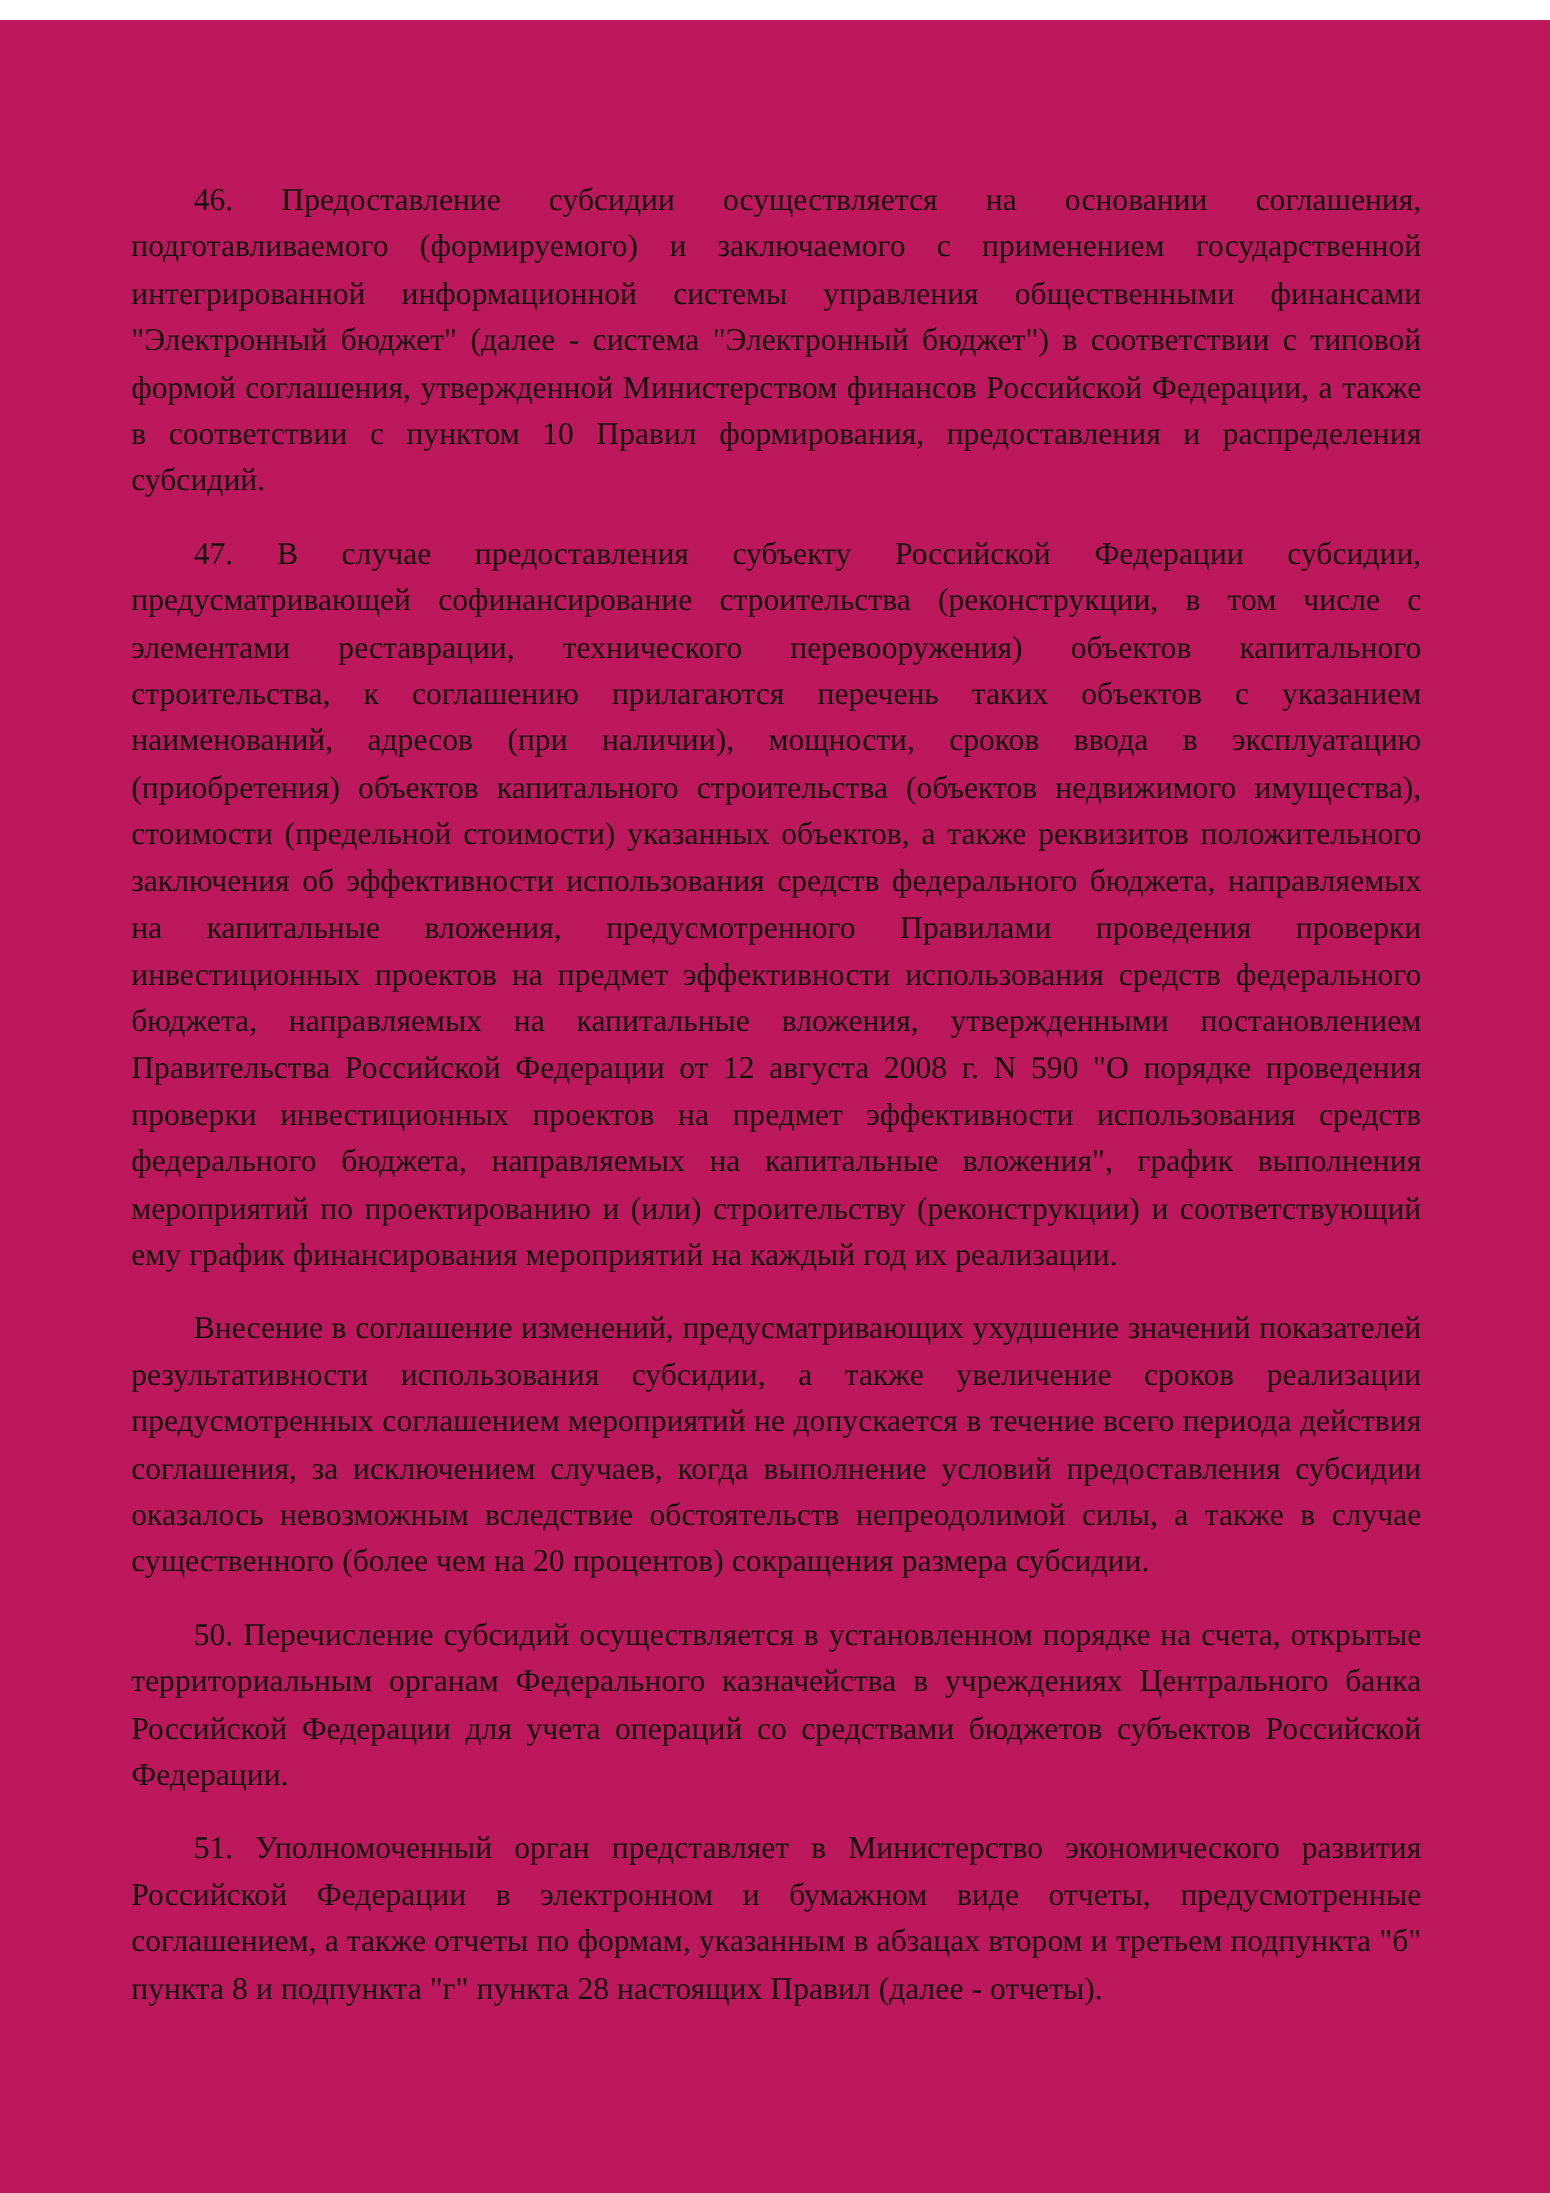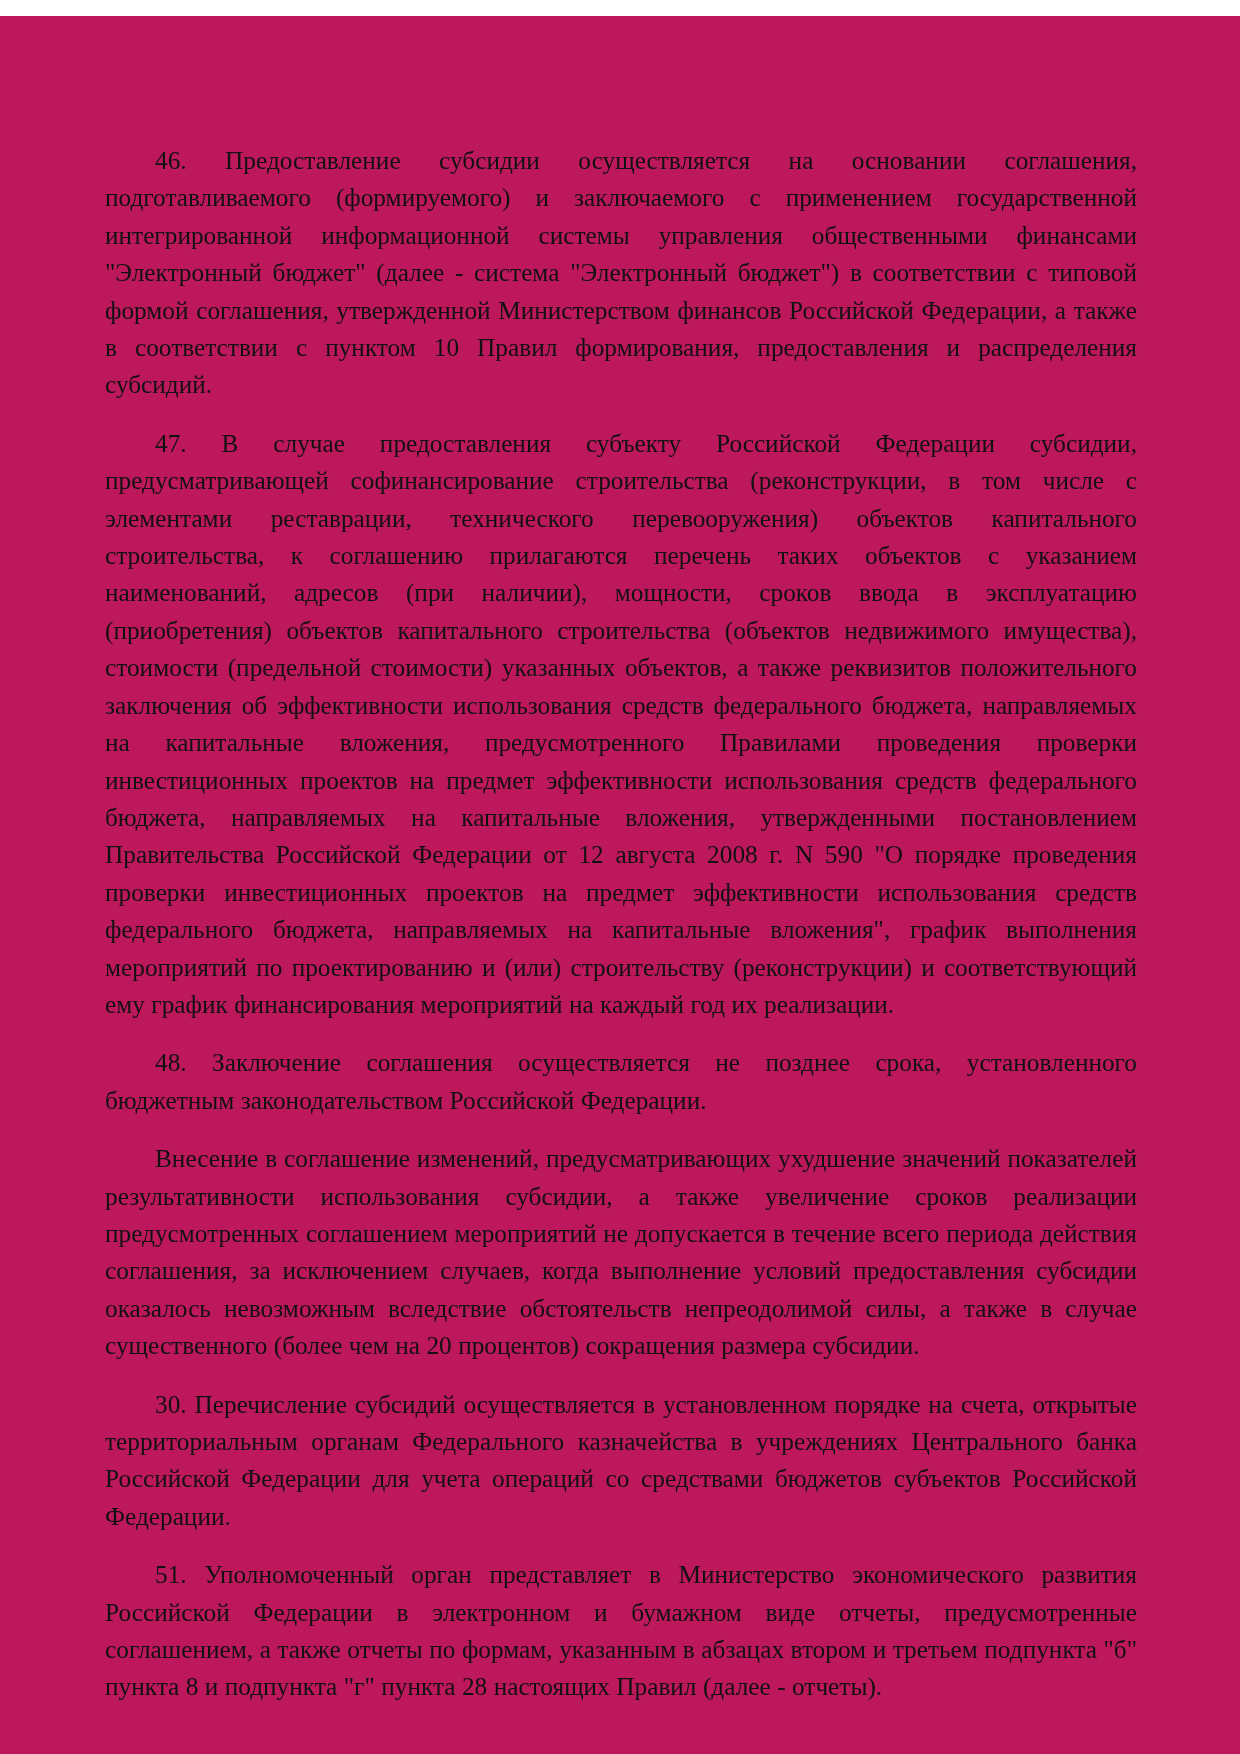--- a/index.html
+++ b/index.html
@@ -45,19 +45,18 @@
     text-rendering: optimizeLegibility;
   }
 </style>
 </head>
 <body>
 
 <div class="page">
   <div class="content">
     <p class="para">46. Предоставление субсидии осуществляется на основании соглашения, подготавливаемого (формируемого) и заключаемого с применением государственной интегрированной информационной системы управления общественными финансами "Электронный бюджет" (далее - система "Электронный бюджет") в соответствии с типовой формой соглашения, утвержденной Министерством финансов Российской Федерации, а также в соответствии с пунктом 10 Правил формирования, предоставления и распределения субсидий.</p>
     <p class="para">47. В случае предоставления субъекту Российской Федерации субсидии, предусматривающей софинансирование строительства (реконструкции, в том числе с элементами реставрации, технического перевооружения) объектов капитального строительства, к соглашению прилагаются перечень таких объектов с указанием наименований, адресов (при наличии), мощности, сроков ввода в эксплуатацию (приобретения) объектов капитального строительства (объектов недвижимого имущества), стоимости (предельной стоимости) указанных объектов, а также реквизитов положительного заключения об эффективности использования средств федерального бюджета, направляемых на капитальные вложения, предусмотренного Правилами проведения проверки инвестиционных проектов на предмет эффективности использования средств федерального бюджета, направляемых на капитальные вложения, утвержденными постановлением Правительства Российской Федерации от 12 августа 2008 г. N 590 "О порядке проведения проверки инвестиционных проектов на предмет эффективности использования средств федерального бюджета, направляемых на капитальные вложения", график выполнения мероприятий по проектированию и (или) строительству (реконструкции) и соответствующий ему график финансирования мероприятий на каждый год их реализации.</p>
-    <p class="para">48. Заключение соглашения осуществляется не позднее срока, установленного бюджетным законодательством Российской Федерации.</p>
     <p class="para">Внесение в соглашение изменений, предусматривающих ухудшение значений показателей результативности использования субсидии, а также увеличение сроков реализации предусмотренных соглашением мероприятий не допускается в течение всего периода действия соглашения, за исключением случаев, когда выполнение условий предоставления субсидии оказалось невозможным вследствие обстоятельств непреодолимой силы, а также в случае существенного (более чем на 20 процентов) сокращения размера субсидии.</p>
-    <p class="para">30. Перечисление субсидий осуществляется в установленном порядке на счета, открытые территориальным органам Федерального казначейства в учреждениях Центрального банка Российской Федерации для учета операций со средствами бюджетов субъектов Российской Федерации.</p>
+    <p class="para">50. Перечисление субсидий осуществляется в установленном порядке на счета, открытые территориальным органам Федерального казначейства в учреждениях Центрального банка Российской Федерации для учета операций со средствами бюджетов субъектов Российской Федерации.</p>
     <p class="para">51. Уполномоченный орган представляет в Министерство экономического развития Российской Федерации в электронном и бумажном виде отчеты, предусмотренные соглашением, а также отчеты по формам, указанным в абзацах втором и третьем подпункта "б" пункта 8 и подпункта "г" пункта 28 настоящих Правил (далее - отчеты).</p>
 
   </div>
 </div>
 
 </body></html>

